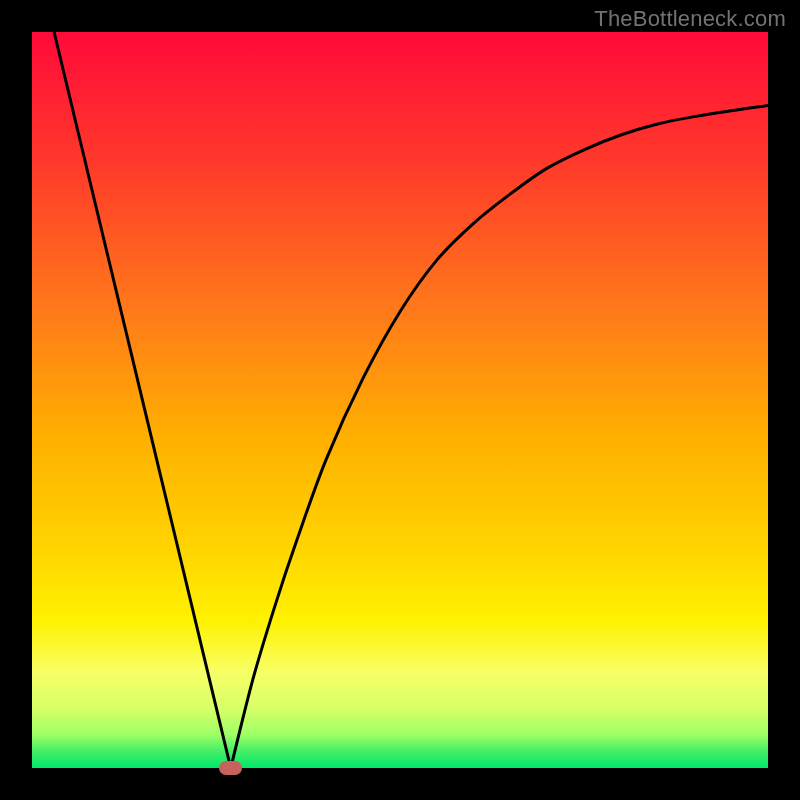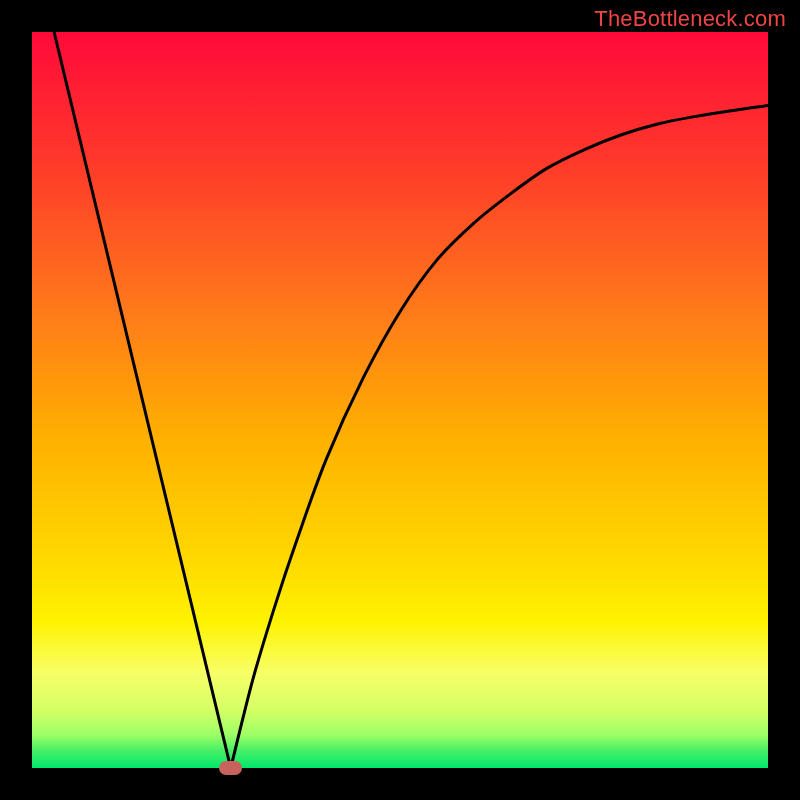--- a/index.html
+++ b/index.html
@@ -23,21 +23,21 @@
     position: absolute;
     left: 0;
     top: 0;
     width: 736px;
     height: 736px;
   }
   .watermark {
     position: absolute;
     top: 6px;
     right: 14px;
-    color: #ef4444;
+    color: #737373;
     font-size: 22px;
     letter-spacing: 0.2px;
     font-weight: 500;
   }
   .marker {
     position: absolute;
     background: #c8625d;
     border-radius: 999px;
   }
 </style>

